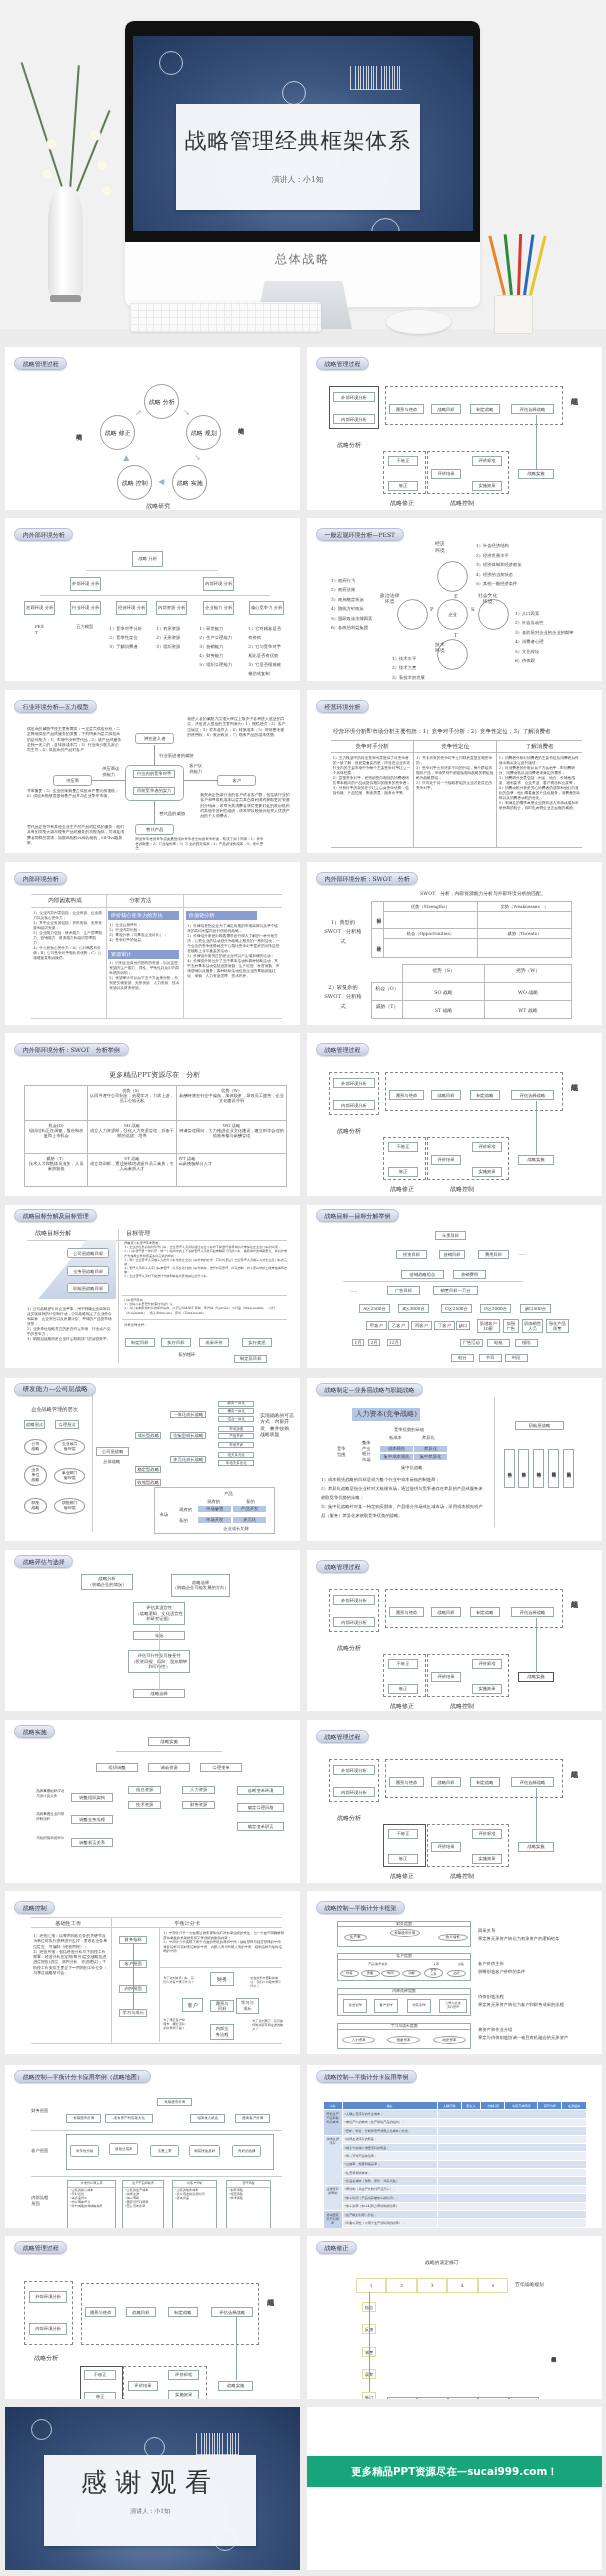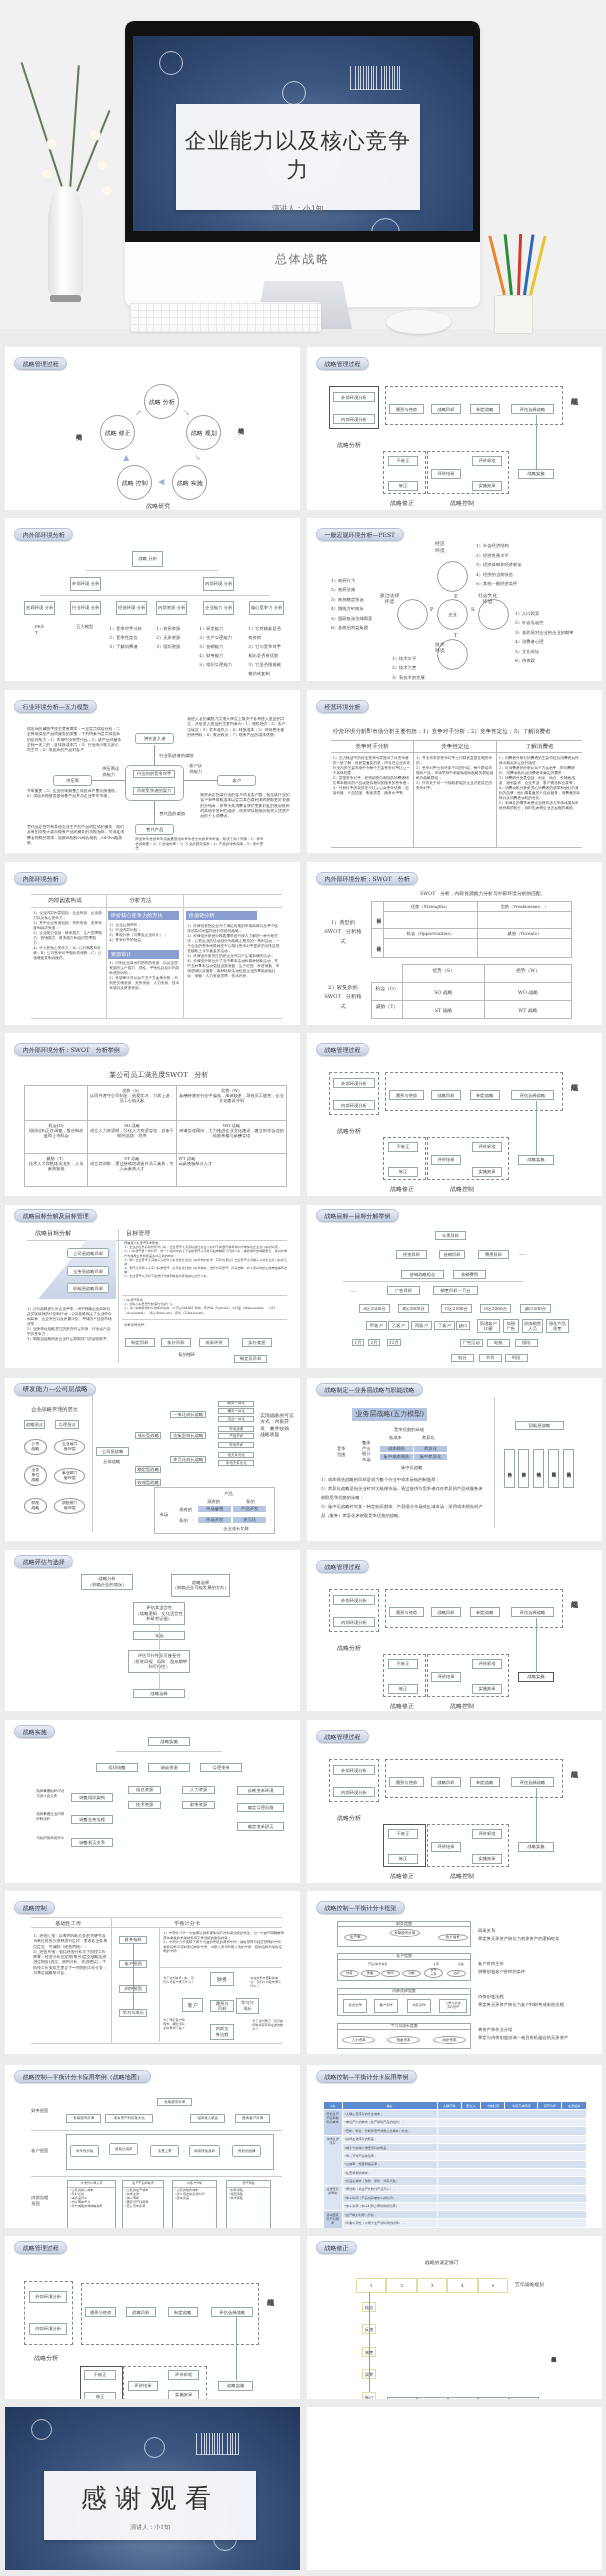--- a/index.html
+++ b/index.html
@@ -60,21 +60,21 @@
   <div class="monitor">
     <div class="mon-frame"></div>
     <div class="mon-bezel"></div>
     <div class="mon-screen">
       <div class="ring" style="left:26px;top:15.6px;width:24px;height:24px"></div>
       <div class="ring" style="left:149px;top:45px;width:24px;height:24px"></div>
       <div class="ring" style="left:238px;top:182px;width:29.5px;height:29.5px"></div>
 
       <div class="bars"></div>
       <div class="title-card">
-        <div class="t">企业能力以及核心竞争力</div>
+        <div class="t">战略管理经典框架体系</div>
         <div class="s">演讲人：小1知</div>
       </div>
     </div>
     <div class="mon-brand">总体战略</div>
     <div class="mon-stand"></div>
   </div>
   <div class="keyboard"></div>
   <div class="mouse"></div>
   <div class="pencil" style="left:503px;top:234px;background:#e8852a;transform:rotate(-14deg)"></div>
   <div class="pencil" style="left:510px;top:234px;background:#2d8b3a;transform:rotate(-6deg)"></div>
@@ -353,21 +353,21 @@
           <td>威胁（T）</td>
           <td style="vertical-align:middle">ST 战略</td>
           <td style="vertical-align:middle">WT 战略</td>
         </tr>
   </tbody>
     </table>
 </div>
 
 <div class="slide" style="left:5.2px;top:1033px;width:295px;height:163px">
   <div class="tag">内外部环境分析：SWOT　分析举例</div>
-  <div class="txt" style="left:104px;top:38px;font-size:7px">某公司员工满意度SWOT　分析</div>
+  <div class="txt" style="left:104px;top:38px;font-size:7px">更多精品PPT资源尽在　分析</div>
   <table class="tbl" style="left:19px;top:52px;width:263px;font-size:4.2px">
     <tbody>
         <tr style="height:35px">
           <td style="width:24%;white-space:pre-wrap"></td>
           <td style="white-space:pre-wrap">优势（S）
 认同并遵守公司制度，热爱学习，力求上进，员工心地无私</td>
           <td style="white-space:pre-wrap">劣势（W）
 薪酬待遇在行业中偏低，加班较多，导致员工疲惫，企业文化建设薄弱</td>
         </tr>
     <tr style="height:33px">
@@ -536,21 +536,21 @@
     <div class="txt bluecell" style="left:43px;top:18px;width:33px;text-align:center">市场渗透</div>
     <div class="txt bluecell" style="left:78px;top:18px;width:33px;text-align:center">产品开发</div>
     <div class="txt bluecell" style="left:43px;top:29px;width:33px;text-align:center">市场开发</div>
     <div class="txt bluecell" style="left:78px;top:29px;width:33px;text-align:center">多元化</div>
     <div class="txt" style="left:68px;top:38px">企业成长矩阵</div>
   </div>
 </div>
 
 <div class="slide" style="left:307px;top:1378px;width:295px;height:163px">
   <div class="tag" style="top:5.2px">战略制定—业务层战略与职能战略</div>
-  <div class="txt bluecell" style="left:45px;top:30px;padding:1.7px 3.5px;font-size:7px">业务层战略(五力模型)</div>
+  <div class="txt bluecell" style="left:45px;top:30px;padding:1.7px 3.5px;font-size:7px">人力资本(竞争战略)</div>
   <div class="txt" style="left:87px;top:49px">竞争优势的基础</div>
   <div class="txt" style="left:82px;top:57px">低成本</div>
   <div class="txt" style="left:115px;top:57px">差异化</div>
   <div class="txt" style="left:30px;top:68px;white-space:pre">竞争
 范围</div>
   <div class="txt" style="left:55px;top:62px;white-space:pre">整体
 产业</div>
   <div class="txt" style="left:55px;top:73px;white-space:pre">细分
 市场</div>
   <div class="txt bluecell" style="left:73px;top:68px;width:33px;text-align:center">成本领先</div>
@@ -931,21 +931,22 @@
     <div class="box" style="position:static;flex:1">5</div>
   </div>
   <div class="vert" style="left:243px;top:117px;font-size:4.8px">新的五年战略规划</div>
 </div>
 
 <div class="slide thanks" style="left:5.2px;top:2407px;width:295px;height:163px">
   <div class="ring" style="position:absolute;left:26px;top:12px;width:21px;height:21px;border:1.7px solid rgba(255,255,255,.7);border-radius:50%"></div>
   <div class="ring" style="position:absolute;left:139px;top:30px;width:21px;height:21px;border:1.7px solid rgba(255,255,255,.7);border-radius:50%"></div>
   <div class="ring" style="position:absolute;left:208px;top:120px;width:24px;height:24px;border:1.7px solid rgba(255,255,255,.7);border-radius:50%"></div>
   <div style="position:absolute;left:191px;top:26px;width:43px;height:21.7px;border-bottom:0.9px solid rgba(255,255,255,.6);background:repeating-linear-gradient(90deg,rgba(255,255,255,.75) 0 0.9px,transparent 0.9px 2.6px)"></div>
-  <div class="title-card" style="left:39px;top:64px;width:212px;height:69px">
+  <div class="title-card" style="left:39px;top:48px;width:212px;height:91px">
     <div class="t" style="font-size:26px;margin-top:10.4px;letter-spacing:8.7px">感谢观看</div>
     <div class="s" style="margin-top:7px;font-size:6px">演讲人：小1知</div>
   </div>
 </div>
 
 <div class="slide" style="left:307px;top:2407px;width:295px;height:163px">
+  <div class="ad-green" style="left:0;top:49px;width:295px;height:31px;line-height:31px">更多精品PPT资源尽在—sucai999.com！</div>
 </div>
 
 
 </body></html>

